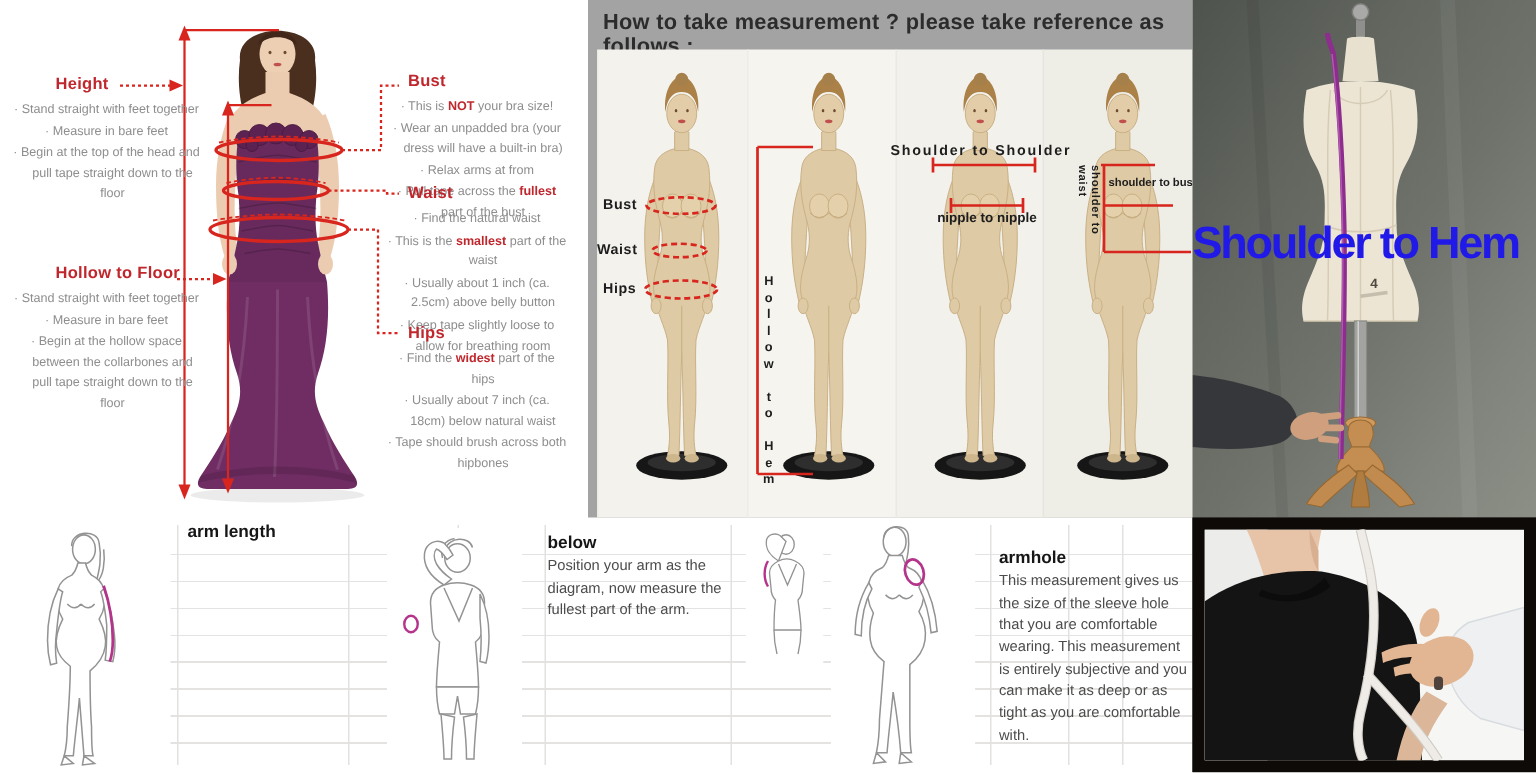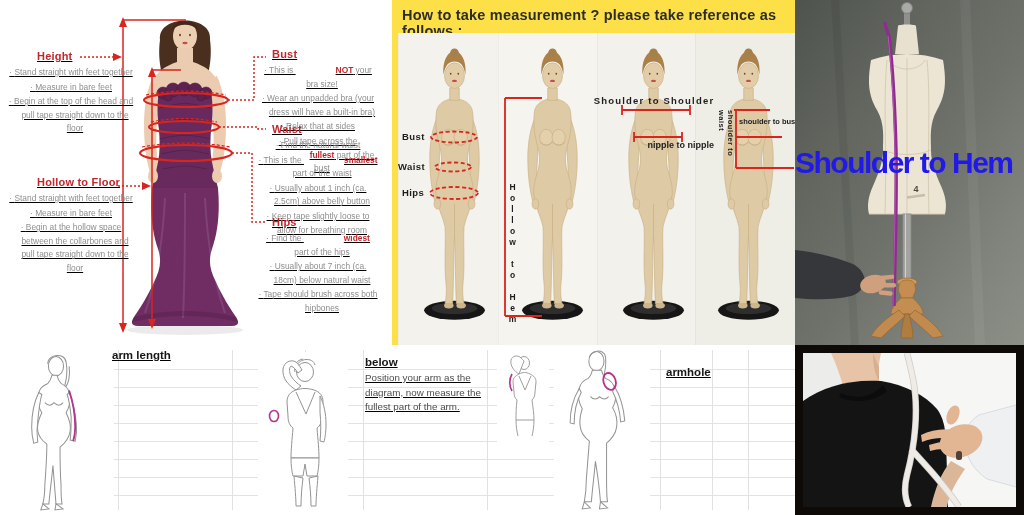--- a/index.html
+++ b/index.html
@@ -1,31 +1,31 @@
 <!DOCTYPE html>
 <html><head>
 <meta charset="utf-8">
 <style>
   html,body{margin:0;padding:0;background:#fff;}
   .stage{position:relative;width:1024px;height:515px;background:#fff;overflow:hidden;
          font-family:"Liberation Sans",sans-serif;-webkit-font-smoothing:antialiased;}
   .abs{position:absolute;}
 
   
-  .lblock{position:absolute;text-decoration:underline;}
+  .lblock{position:absolute;}
   .lhead{font-weight:bold;font-size:11px;color:#c0272d;margin-bottom:4px;letter-spacing:.2px;}
   .lhead.ind30{padding-left:30px;}
   .lhead.ind14{padding-left:14px;}
   .lbullets{list-style:none;margin:0;padding:0;font-size:8.4px;color:#8e8e8e;line-height:1.62;}
   .lbullets li{padding-left:8px;text-indent:-8px;margin-bottom:1px;text-align:center;}
   .lbullets li::before{content:"· ";color:#8e8e8e;}
-  .hl{color:#c0272d;font-weight:bold;margin-left:40px;}
+  .hl{color:#c0272d;font-weight:bold;}
 
   
-  .mid-panel{left:392px;top:0;width:403px;height:345px;background:#fde047;}
+  .mid-panel{left:392px;top:0;width:403px;height:345px;background:#a3a3a3;}
   .mid-title{position:absolute;left:10px;top:7px;font-size:14.5px;font-weight:bold;color:#2c2c2c;letter-spacing:.2px;}
   .cell{position:absolute;top:33px;height:312px;border-left:1px solid rgba(0,0,0,0.03);}
   .mlabel{position:absolute;font-weight:bold;font-size:9.5px;color:#1d1d1d;letter-spacing:.4px;}
   .mlabel-sm{position:absolute;font-weight:bold;color:#1d1d1d;}
   .vtext{writing-mode:vertical-rl;text-orientation:upright;font-weight:bold;font-size:8.5px;
          color:#1d1d1d;letter-spacing:1px;line-height:1;}
   .vtext-rot{writing-mode:vertical-rl;font-weight:bold;font-size:7.5px;color:#1d1d1d;letter-spacing:.5px;}
 
   
   .photo-top{left:795px;top:0;width:229px;height:345px;overflow:hidden;
@@ -132,21 +132,21 @@
       <li><span>Measure in bare feet</span></li>
       <li><span>Begin at the hollow space between the collarbones and pull tape straight down to the floor</span></li>
     </ul>
   </div>
 
   <div class="lblock" style="left:258px;top:48px;width:120px">
     <div class="lhead ind14">Bust</div>
     <ul class="lbullets">
       <li><span>This is </span><span class="hl">NOT</span><span> your bra size!</span></li>
       <li><span>Wear an unpadded bra (your dress will have a built-in bra)</span></li>
-      <li><span>Relax that at sides</span></li>
+      <li><span>Relax arms at from</span></li>
       <li><span>Pull tape across the </span><span class="hl">fullest</span><span> part of the bust</span></li>
     </ul>
   </div>
 
   <div class="lblock" style="left:258px;top:123px;width:120px">
     <div class="lhead ind14">Waist</div>
     <ul class="lbullets">
       <li><span>Find the natural waist</span></li>
       <li><span>This is the </span><span class="hl">smallest</span><span> part of the waist</span></li>
       <li><span>Usually about 1 inch (ca. 2.5cm) above belly button</span></li>
@@ -223,21 +223,21 @@
       <path d="M244,137 H292 M244,132 V142 M292,132 V142"></path>
       <path d="M344,110 H380 M346,110 V168 M346,137 H392 M346,168 H404"></path>
     </g>
   </svg>
 
   <div class="abs mlabel" style="left:402px;top:131px">Bust</div>
   <div class="abs mlabel" style="left:398px;top:161px">Waist</div>
   <div class="abs mlabel" style="left:402px;top:187px">Hips</div>
   <div class="abs vtext" style="left:508px;top:182px">Hollow to Hem</div>
   <div class="abs mlabel-sm" style="left:586px;top:95px;width:136px;text-align:center;font-size:9.5px;letter-spacing:1.2px">Shoulder to Shoulder</div>
-  <div class="abs mlabel-sm" style="left:602px;top:140px;width:112px;text-align:right;font-size:9px">nipple to nipple</div>
+  <div class="abs mlabel-sm" style="left:602px;top:140px;width:112px;text-align:center;font-size:9px">nipple to nipple</div>
   <div class="abs mlabel-sm" style="left:739px;top:117px;width:60px;font-size:7.5px">shoulder to bust</div>
   <div class="abs vtext-rot" style="left:717px;top:110px;height:64px">shoulder to waist</div>
 
   <div class="abs photo-top">
     <svg width="229" height="345" viewBox="0 0 229 345">
 
       <path d="M40,0 L60,345" stroke="rgba(0,0,0,0.06)" stroke-width="8"></path>
       <path d="M170,0 L185,345" stroke="rgba(255,255,255,0.05)" stroke-width="10"></path>
 
       <rect x="109" y="8" width="6" height="18" fill="#8f8f8d"></rect>
@@ -339,31 +339,32 @@
       <path d="M35,10 C35,2 50,0 51,9 C52,18 50,26 48,32" fill="none"></path>
       <path d="M38,22 C37,26 36,28 34,30 C29,32 26,35 25,40 C23,48 25,55 28,60 C26,66 25,72 26,78 C27,85 31,89 35,92 C34,104 33,118 32,130 C32,140 31,147 30,152 L37,152 C38,139 40,124 41,112 C43,124 45,139 46,152 L53,152 C52,147 52,140 52,130 C52,118 52,105 52,94 C57,90 61,85 62,78 C63,71 61,64 58,59 C61,54 62,47 60,40 C59,35 56,32 51,30 C49,28 48,26 47,22 Z"></path>
       <path d="M36,48 Q41,53 45,48 M45,48 Q50,53 54,48" fill="none"></path>
       <path d="M25,40 C19,50 16,62 16,74 L20,75 C20,64 22,53 27,44 Z"></path>
       <path d="M60,38 C66,48 69,60 70,72 L66,73 C65,62 62,51 58,43 Z"></path>
       <path d="M30,152 L28,159 L36,158 Z M46,152 L45,159 L53,158 Z"></path>
     </g>
     <ellipse cx="55" cy="33" rx="6" ry="8.5" transform="rotate(-18 55 33)" stroke="#b5338a" stroke-width="1.8" fill="none"></ellipse>
   </svg>
 
-  <div class="lblock" style="left:112px;top:349px;width:152px">
+  <div class="lblock" style="left:125px;top:349px;width:152px">
     <div class="bhead">arm length</div>
   </div>
 
   <div class="lblock" style="left:365px;top:356px;width:130px">
     <div class="bhead">below</div>
     <div class="bbody">Position your arm as the diagram, now measure the fullest part of the arm.</div>
   </div>
 
   <div class="lblock" style="left:666px;top:366px;width:127px">
     <div class="bhead">armhole</div>
+    <div class="bbody">This measurement gives us the size of the sleeve hole that you are comfortable wearing. This measurement is entirely subjective and you can make it as deep or as tight as you are comfortable with.</div>
   </div>
 
   <div class="abs photo-bottom">
     <svg width="213" height="154" viewBox="0 0 213 154">
       <rect x="0" y="0" width="213" height="154" fill="#f6f6f4"></rect>
       <rect x="0" y="0" width="42" height="154" fill="#ececea"></rect>
 
       <path d="M28,0 L78,0 C76,10 74,20 76,28 C66,34 50,36 40,32 C36,20 32,8 28,0 Z" fill="#e7c3a8"></path>
       <path d="M70,0 C70,12 72,22 76,28 L76,14 Z" fill="#d9af92"></path>
 

